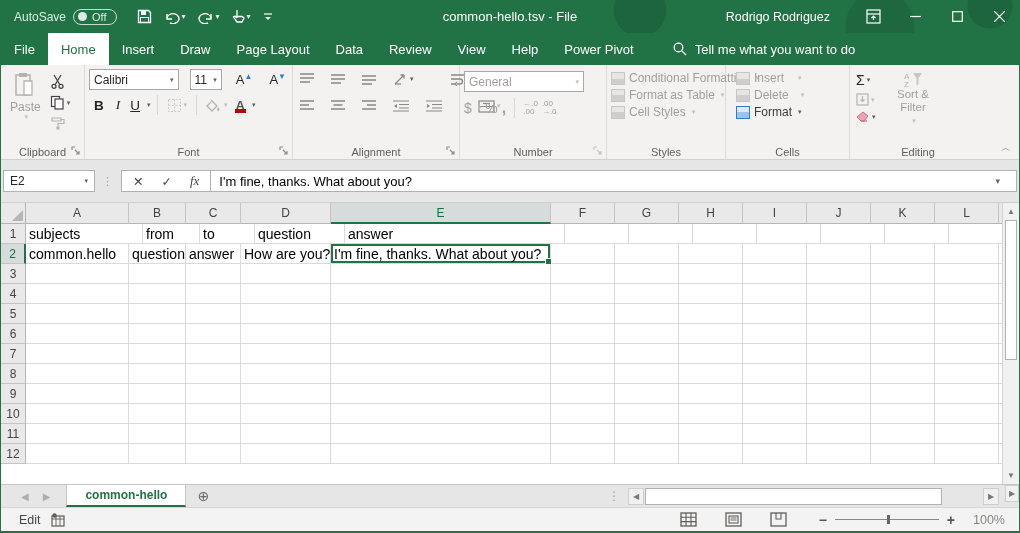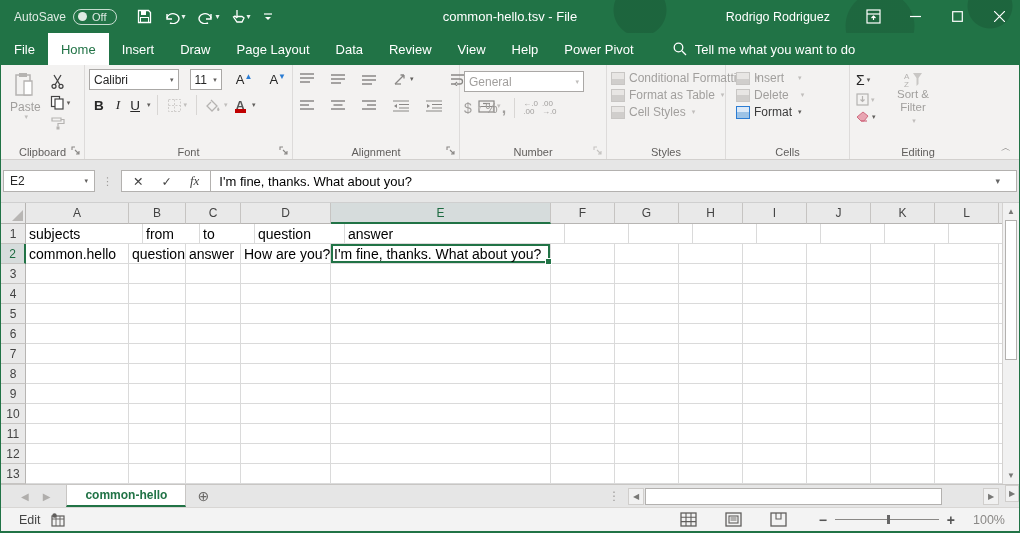--- a/index.html
+++ b/index.html
@@ -735,36 +735,20 @@
           <div class="g-c" style="width: 220px;"></div>
           <div class="g-c" style="width: 64px;"></div>
           <div class="g-c" style="width: 64px;"></div>
           <div class="g-c" style="width: 64px;"></div>
           <div class="g-c" style="width: 64px;"></div>
           <div class="g-c" style="width: 64px;"></div>
           <div class="g-c" style="width: 64px;"></div>
           <div class="g-c" style="width: 64px;"></div>
           <div class="g-c fillc"></div>
         </div>
-        <div class="g-row">
-          <div class="g-rh">13</div>
-          <div class="g-c" style="width: 103px;"></div>
-          <div class="g-c" style="width: 57px;"></div>
-          <div class="g-c" style="width: 55px;"></div>
-          <div class="g-c" style="width: 90px;"></div>
-          <div class="g-c" style="width: 220px;"></div>
-          <div class="g-c" style="width: 64px;"></div>
-          <div class="g-c" style="width: 64px;"></div>
-          <div class="g-c" style="width: 64px;"></div>
-          <div class="g-c" style="width: 64px;"></div>
-          <div class="g-c" style="width: 64px;"></div>
-          <div class="g-c" style="width: 64px;"></div>
-          <div class="g-c" style="width: 64px;"></div>
-          <div class="g-c fillc"></div>
-        </div>
       </div>
     <div class="vscroll">
       <span class="varrow">▲</span>
       <span class="vthumb"></span>
       <span class="vtrack"></span>
       <span class="varrow">▼</span>
     </div>
   </div>
 
   <div class="sheetbar">

